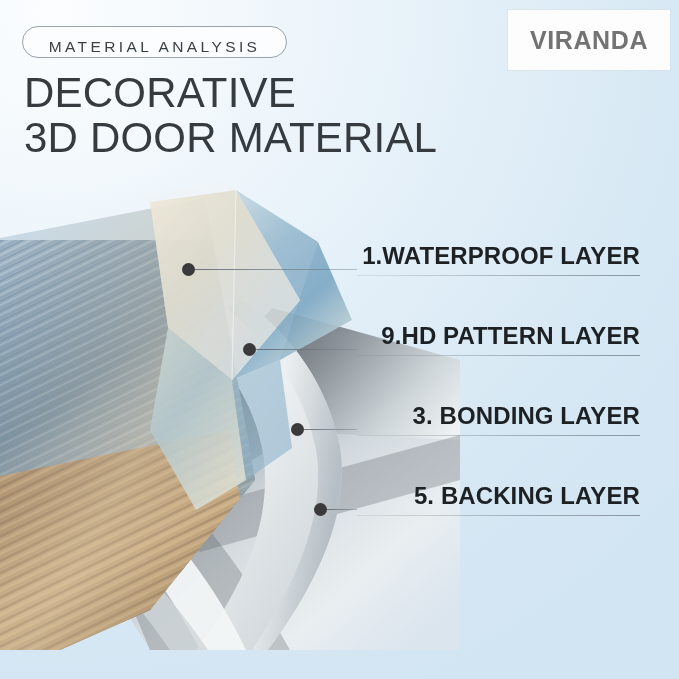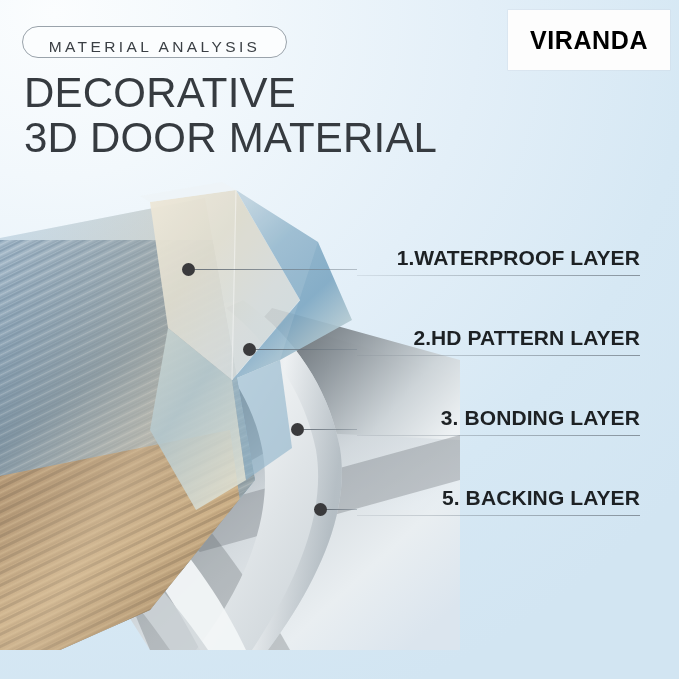--- a/index.html
+++ b/index.html
@@ -33,32 +33,32 @@
   }
   .title div{white-space:nowrap;}
 
   .logo-box{
     position:absolute;left:508px;top:10px;width:162px;height:60px;
     background:#fdfdfd;
     display:flex;align-items:center;justify-content:center;
     box-shadow:0 0 0 0.5px rgba(200,210,220,.5);
   }
   .logo-box span{
-    font-size:25px;font-weight:bold;color:#000000;letter-spacing:0.6px;
+    font-size:25px;font-weight:bold;color:#737373;letter-spacing:0.6px;
   }
 
   
   #art{position:absolute;left:0;top:180px;width:460px;height:499px;}
   #art svg{display:block;}
 
   
   .callout{position:absolute;}
   .callout .label{
     position:absolute;right:0;bottom:6px;
-    font-size:21px;font-weight:bold;color:#1d2124;
+    font-size:24px;font-weight:bold;color:#1d2124;
     white-space:nowrap;letter-spacing:0.1px;
   }
   .callout .rule{
     position:absolute;right:0;bottom:0;height:1px;
     background:linear-gradient(to right, rgba(120,130,140,.15), rgba(110,120,130,.75));
   }
   .leader{
     position:absolute;height:1px;
     background:linear-gradient(to right, rgba(90,100,110,.85), rgba(120,132,143,.45));
   }
@@ -228,21 +228,21 @@
   <div class="dot" style="left:182px;top:263px;"></div>
   <div class="leader" style="left:195px;top:269px;width:162px;"></div>
   <div class="callout" style="left:357px;top:238px;width:283px;height:38px;">
     <div class="label">1.WATERPROOF LAYER</div>
     <div class="rule" style="width:283px;"></div>
   </div>
 
   <div class="dot" style="left:243px;top:343px;"></div>
   <div class="leader" style="left:256px;top:349px;width:101px;"></div>
   <div class="callout" style="left:357px;top:318px;width:283px;height:38px;">
-    <div class="label">2.HD PATTERN LAYER</div>
+    <div class="label">9.HD PATTERN LAYER</div>
     <div class="rule" style="width:283px;"></div>
   </div>
 
   <div class="dot" style="left:291px;top:423px;"></div>
   <div class="leader" style="left:304px;top:429px;width:53px;"></div>
   <div class="callout" style="left:357px;top:398px;width:283px;height:38px;text-align:right;">
     <div class="label">3. BONDING LAYER</div>
     <div class="rule" style="width:283px;"></div>
   </div>
 

